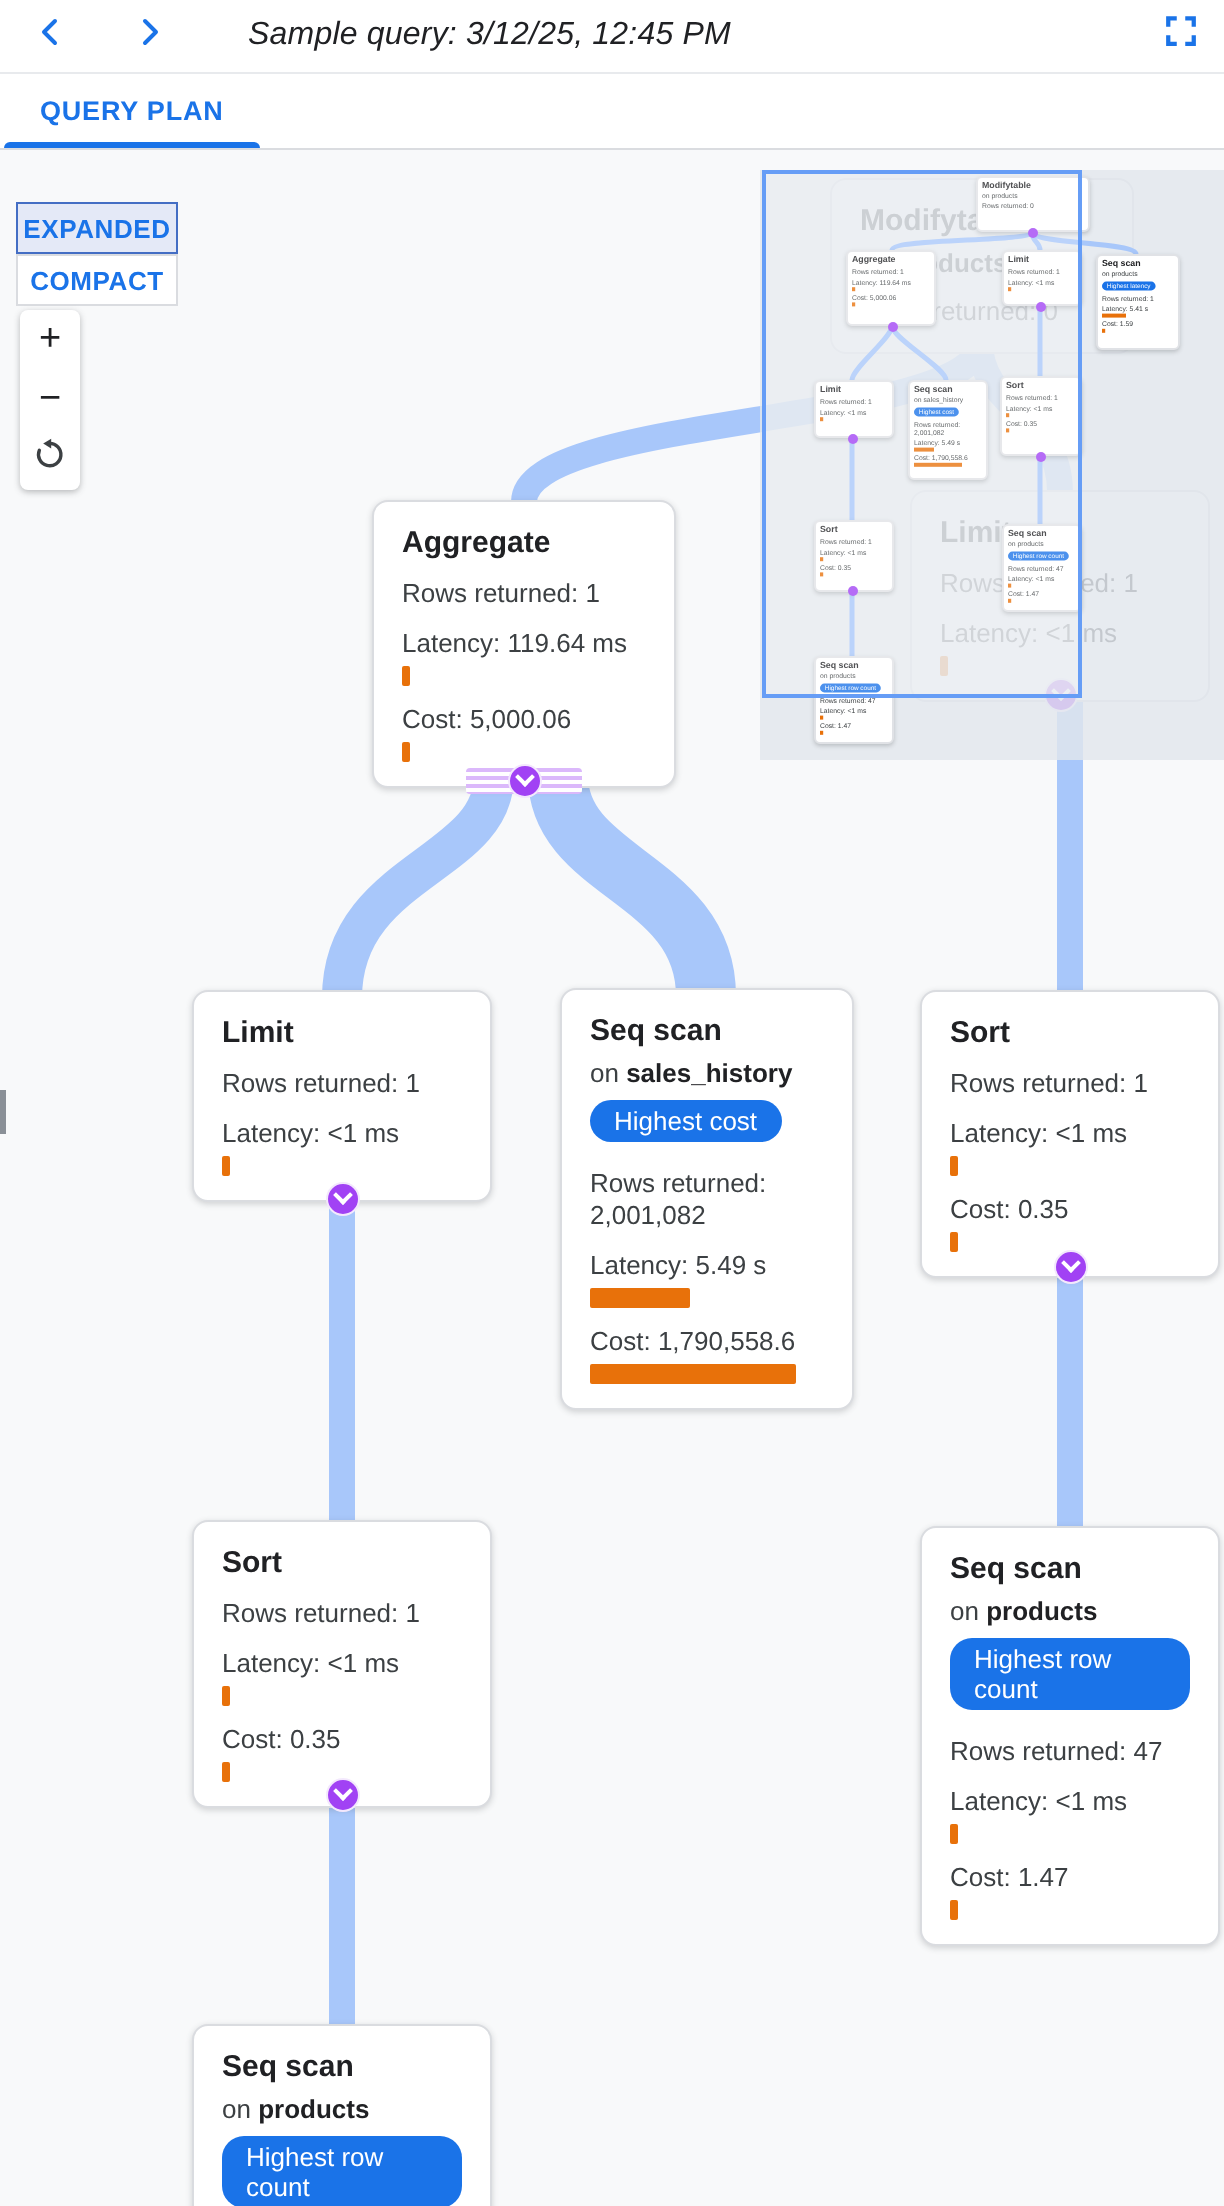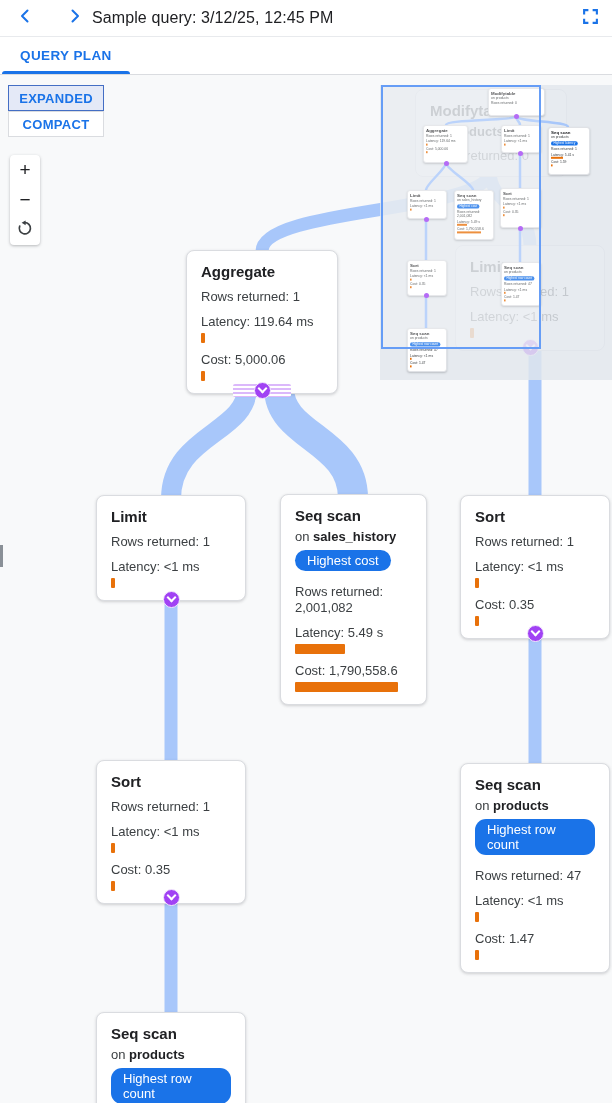--- a/index.html
+++ b/index.html
@@ -2,35 +2,35 @@
 <html><head>
 <meta charset="utf-8">
 <style>
   * { margin:0; padding:0; box-sizing:border-box; }
   html,body { width:612px; height:1103px; overflow:hidden; }
   body { font-family:"Liberation Sans", sans-serif; background:#fff; color:#202124; }
 
   
   .header { height:36px; display:flex; align-items:center; background:#fff; position:relative; }
   .nav-btn { width:34px; height:30px; display:flex; align-items:center; justify-content:center; cursor:pointer; margin-left:8px; }
-  .title { font-size:16px; color:#202124; letter-spacing:.1px; }
+  .title { font-size:16px; color:#202124; margin-left:32px; letter-spacing:.1px;font-style:italic; }
   .fs-btn { position:absolute; right:8px; top:4px; width:28px; height:28px; display:flex; align-items:center; justify-content:center; cursor:pointer; }
 
   
   .tabbar { height:39px; display:flex; align-items:stretch; border-top:1px solid #e8eaed; border-bottom:1px solid #dadce0; background:#fff; }
   .tab { display:flex; align-items:center; justify-content:center; padding:0 20px; font-size:13.5px; font-weight:bold; letter-spacing:.4px; color:#5f6368; position:relative; cursor:pointer; }
   .tab.active { color:#1a73e8;text-align:center; }
   .tab.active::after { content:""; position:absolute; left:2px; right:2px; bottom:0; height:3px; background:#1a73e8; border-radius:3px 3px 0 0; }
 
   
   .canvas { position:relative; width:612px; height:1028px; background:#f8f9fa; overflow:hidden; }
   .edges-svg { position:absolute; left:0; top:0; }
 
   
-  .view-toggle { position:absolute; left:8px; top:10px; width:96px; z-index:30; }
+  .view-toggle { position:absolute; left:8px; top:26px; width:81px; z-index:30; }
   .vt-btn { height:26px; display:flex; align-items:center; justify-content:center; font-size:13px; font-weight:bold; letter-spacing:.3px; color:#1a73e8; cursor:pointer; background:#fff; border:1px solid #dadce0; }
   .vt-btn.selected { background:#e4e9f7; border:1px solid #446ec4; }
   .zoom-card { position:absolute; left:10px; top:80px; width:30px; background:#fff; border-radius:4px; box-shadow:0 1px 3px rgba(60,64,67,.35); z-index:30; }
   .zoom-btn { height:30px; display:flex; align-items:center; justify-content:center; font-size:19px; color:#202124; cursor:pointer; }
 
   .scroll-nub { position:absolute; left:0; top:470px; width:3px; height:22px; background:#8a9097; z-index:40; }
 
   
   .card { position:absolute; background:#fff; border:1px solid #dadce0; border-radius:8px; padding:12px 14px; box-shadow:0 1px 3px rgba(60,64,67,.22); z-index:10; }
   .card-title { font-size:15px; font-weight:bold; color:#202124; margin-bottom:5px; }

